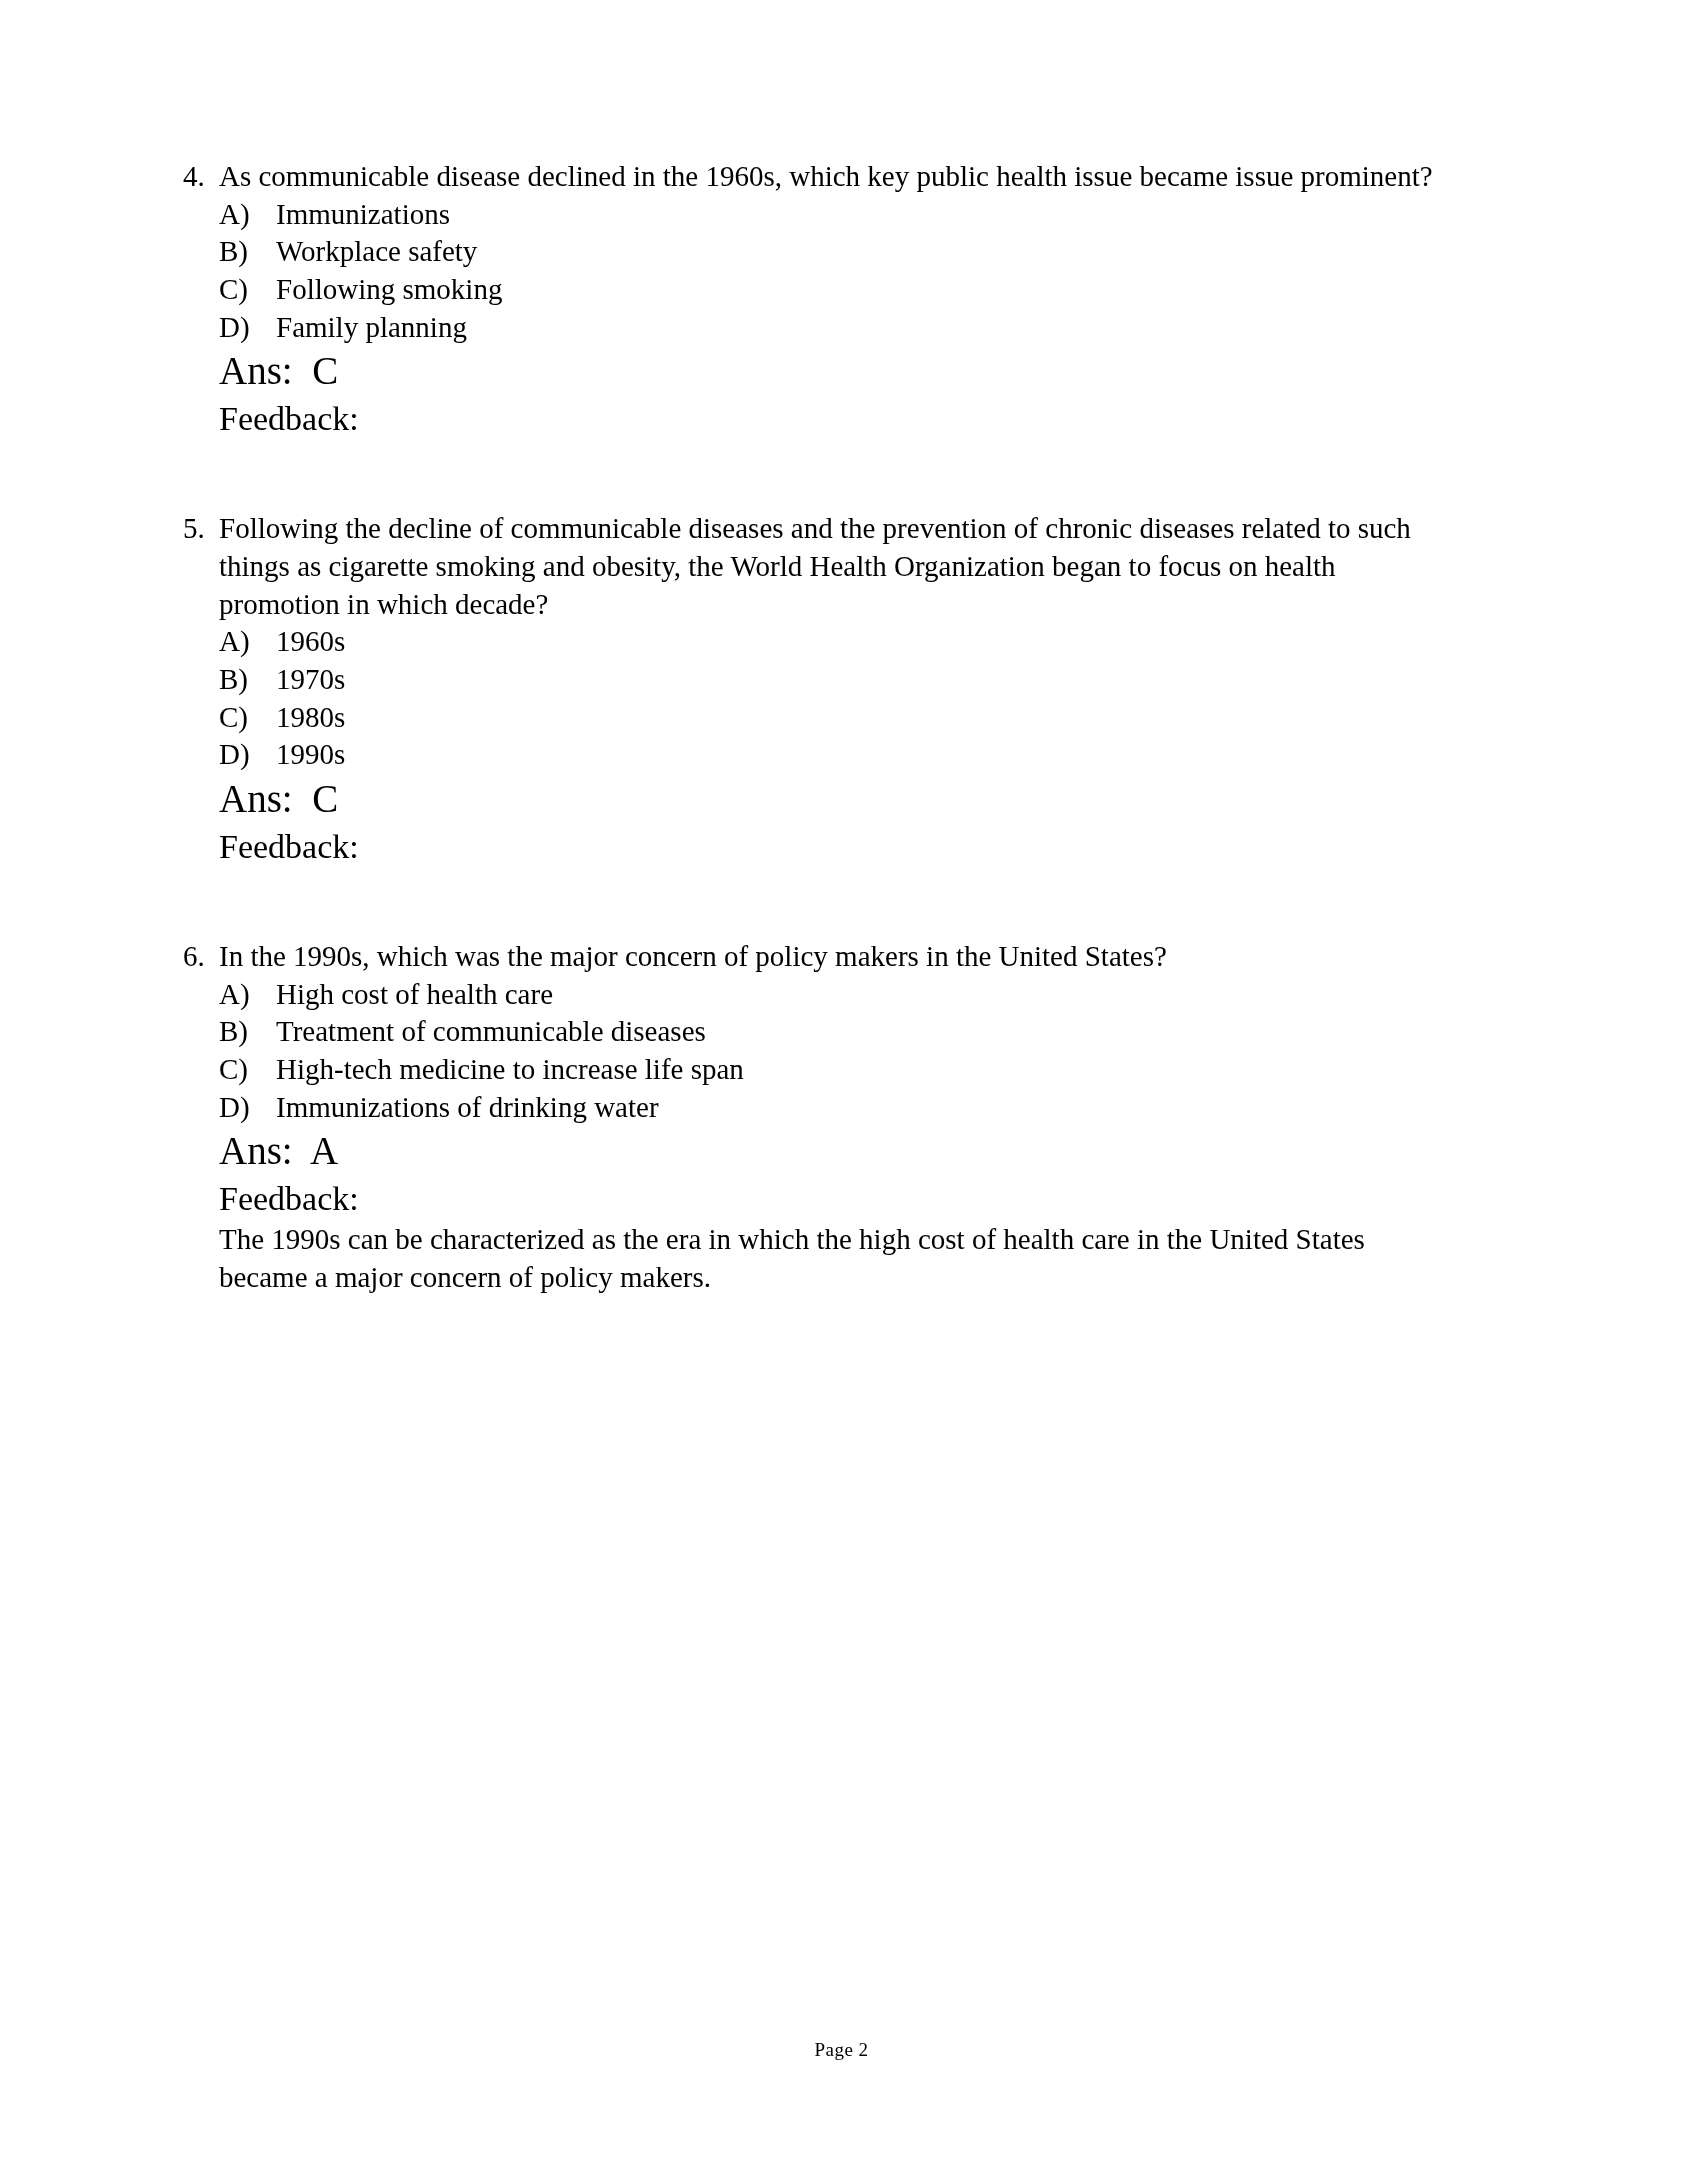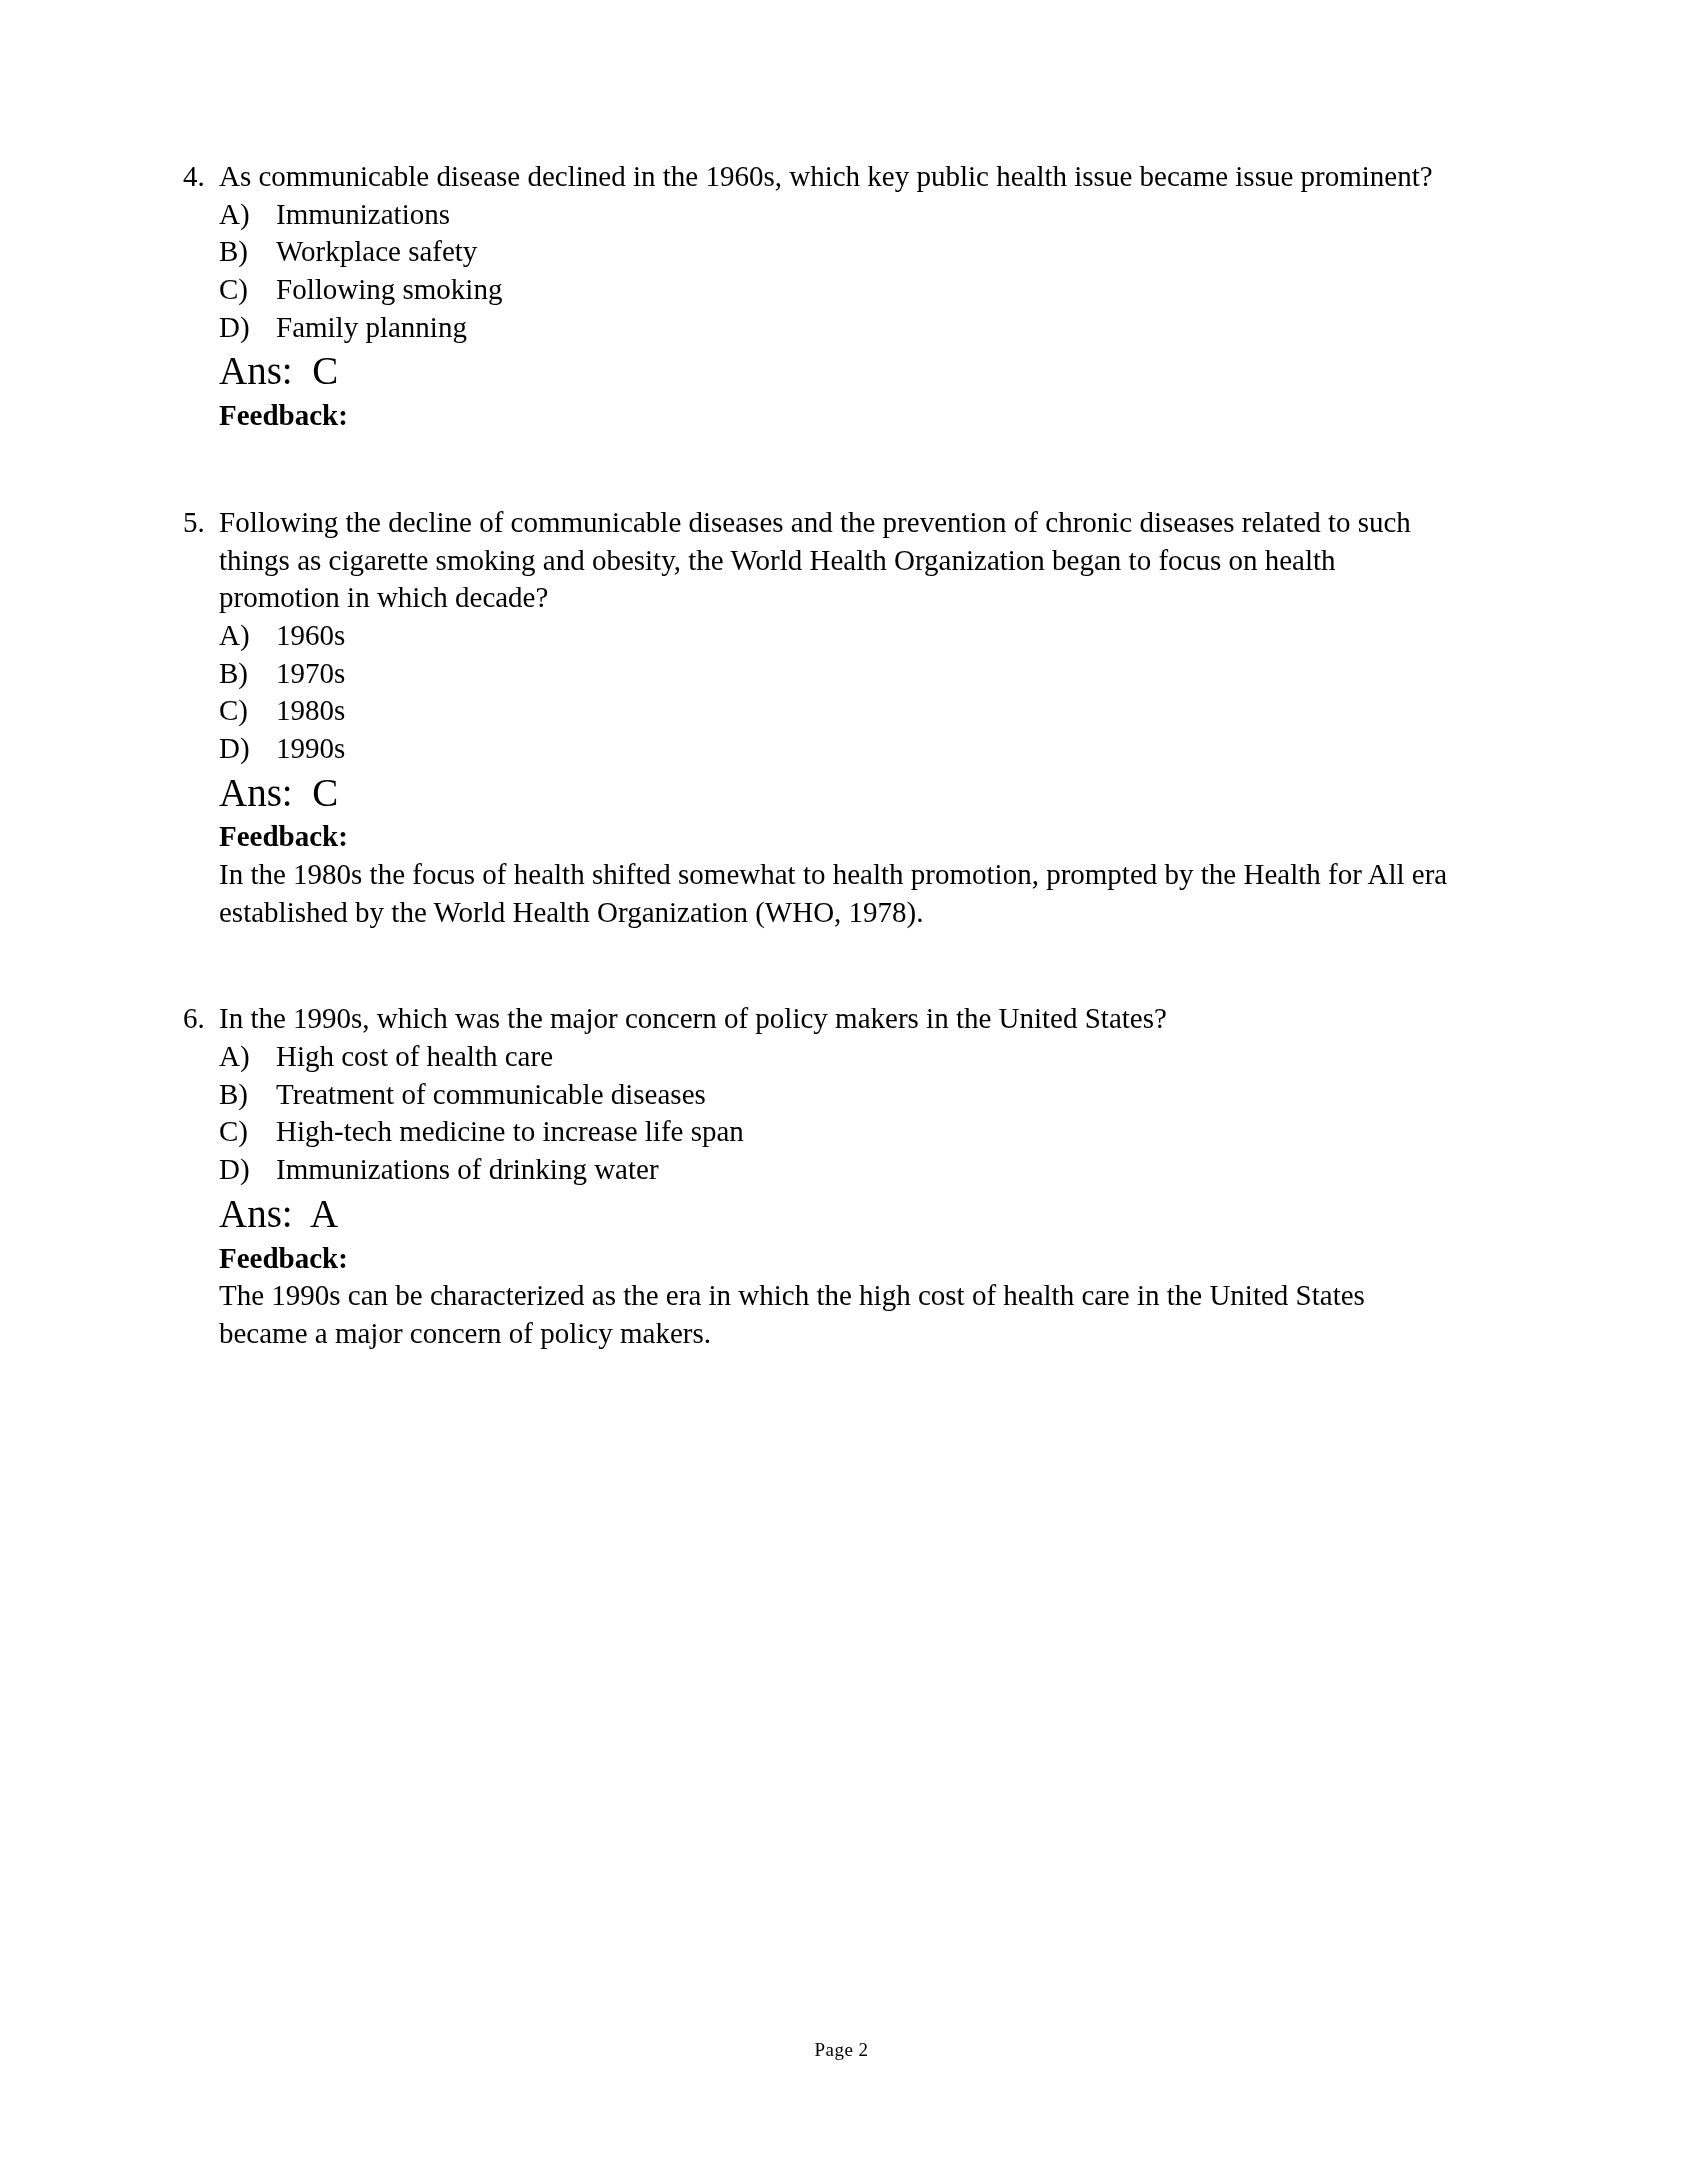--- a/index.html
+++ b/index.html
@@ -64,23 +64,23 @@
     flex: 1 1 auto;
   }
   .ans-line {
     padding-left: 36px;
     font-size: 39px;
     line-height: 1.30;
     white-space: pre;
   }
   .feedback-label {
     padding-left: 36px;
-    font-size: 29px;
+    font-size: 34px;
     line-height: 1.30;
-    font-weight: bold;
+    font-weight: normal;
   }
   .feedback-text {
     padding-left: 36px;
     font-size: 29px;
     line-height: 1.30;
     text-align: left;
   }
   .footer {
     position: absolute;
     left: 0;
@@ -145,21 +145,20 @@
           <span class="option-letter">C)</span>
           <span class="option-text">1980s</span>
         </div>
         <div class="option-row">
           <span class="option-letter">D)</span>
           <span class="option-text">1990s</span>
         </div>
       </div>
       <div class="ans-line">Ans:  C</div>
       <div class="feedback-label">Feedback:</div>
-      <div class="feedback-text">In the 1980s the focus of health shifted somewhat to health promotion, prompted by the Health for All era established by the World Health Organization (WHO, 1978).</div>
     </div>
 
     <div class="question-block" id="block-2">
       <div class="q-stem">
         <span class="q-number">6.</span>
         <span class="q-text">In the 1990s, which was the major concern of policy makers in the United States?</span>
       </div>
       <div class="options">
         <div class="option-row">
           <span class="option-letter">A)</span>

